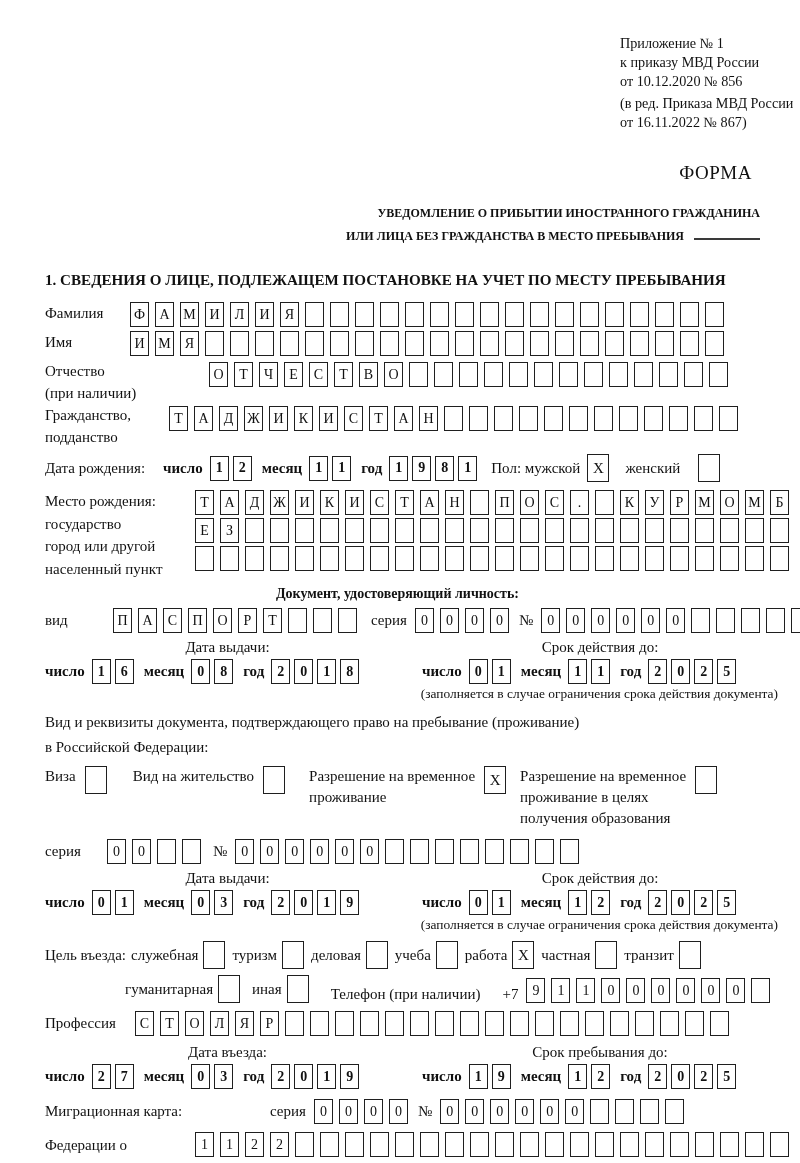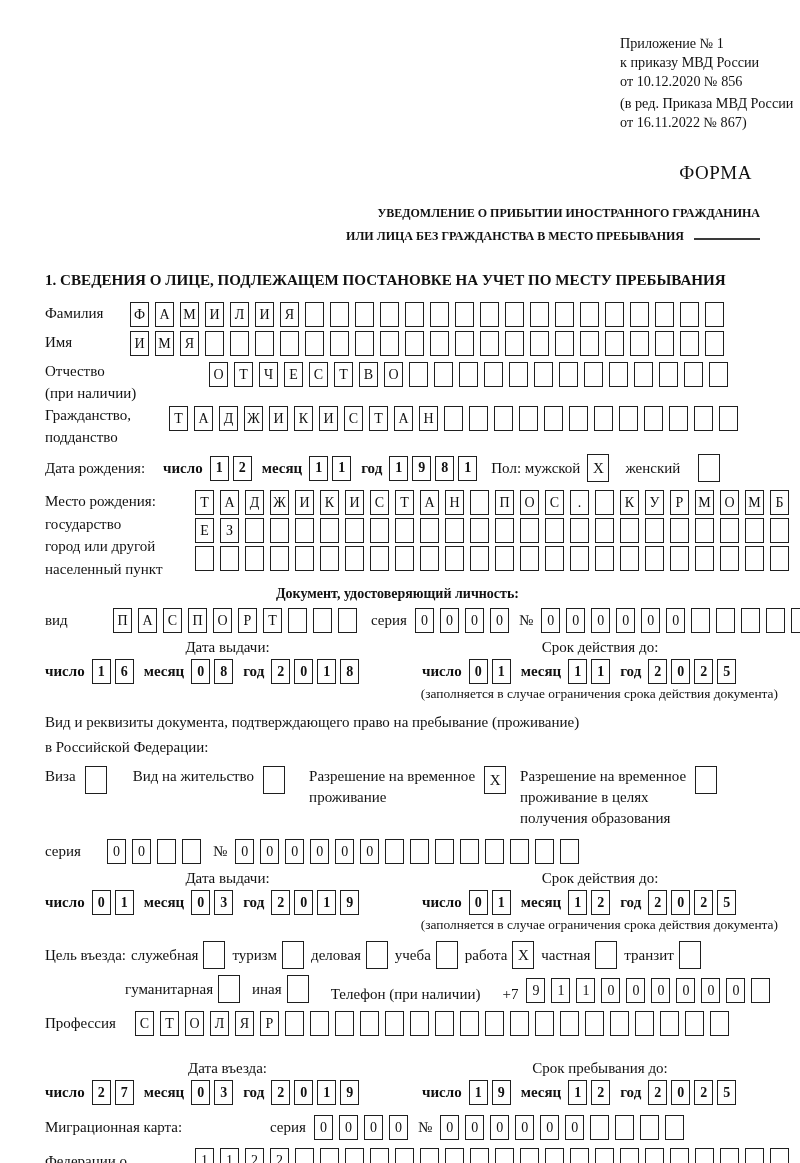--- a/index.html
+++ b/index.html
@@ -561,21 +561,21 @@
         <span class="cell"></span>
         <span class="cell"></span>
         <span class="cell"></span>
         <span class="cell"></span>
         <span class="cell"></span>
         <span class="cell"></span>
         <span class="cell"></span>
       </span>
   </div>
 
-  <div class="two" style="margin-top:24px">
+  <div class="two" style="margin-top:8px">
     <div class="lefthalf">
       <div class="dhead">Дата въезда:</div>
       <span class="dgroup">
           <span class="dlbl">число</span>
           <span class="cell">2</span>
           <span class="cell">7</span>
           <span class="dlbl">месяц</span>
           <span class="cell">0</span>
           <span class="cell">3</span>
           <span class="dlbl">год</span>

